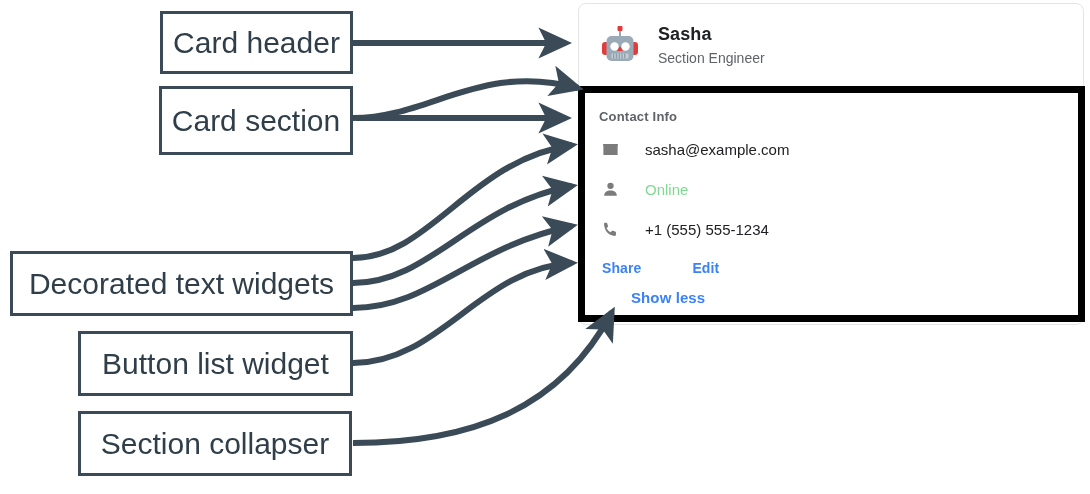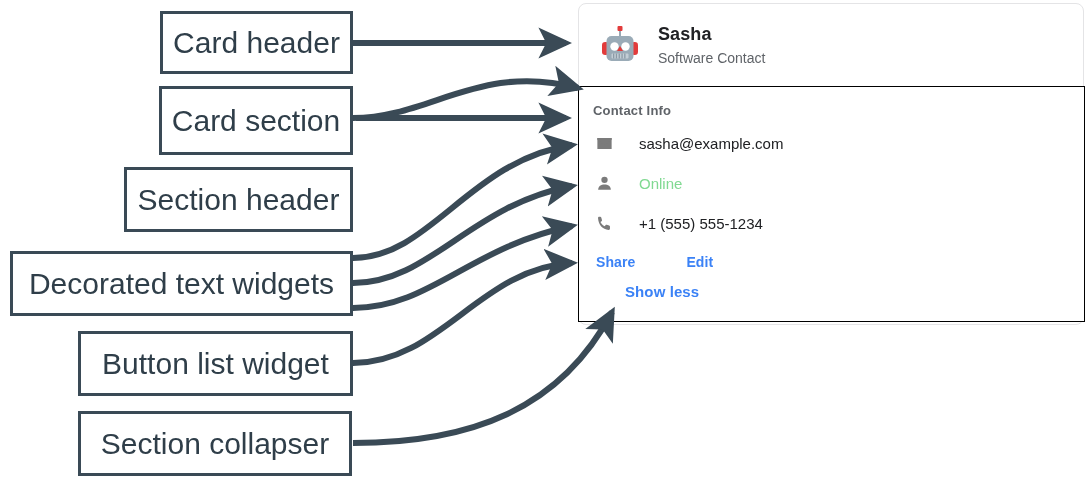--- a/index.html
+++ b/index.html
@@ -96,21 +96,21 @@
   }
 
   
   #card-section {
     position: absolute;
     left: 578px;
     top: 86px;
     width: 507px;
     height: 236px;
     box-sizing: border-box;
-    border: 1px solid #000000;
+    border: 7px solid #000000;
     background: #ffffff;
     z-index: 3;
   }
   .section-inner {
     position: absolute;
     left: 0; top: 0; right: 0; bottom: 0;
     padding: 12px 0 0 14px;
   }
   .section-header {
     font-size: 13px;
@@ -214,23 +214,20 @@
   </svg>
 
   <div class="anno-box" style="left:160px; top:11px; width:193px; height:63px;">
     <span>Card header</span>
   </div>
 
   <div class="anno-box" style="left:159px; top:86px; width:194px; height:69px;">
     <span>Card section</span>
   </div>
 
-  <div class="anno-box" style="left:124px; top:167px; width:229px; height:65px;">
-    <span>Section header</span>
-  </div>
 
   <div class="anno-box" style="left:10px; top:251px; width:343px; height:65px;">
     <span>Decorated text widgets</span>
   </div>
 
   <div class="anno-box" style="left:78px; top:331px; width:275px; height:65px;">
     <span>Button list widget</span>
   </div>
 
   <div class="anno-box" style="left:78px; top:411px; width:274px; height:65px;">
@@ -261,21 +258,21 @@
             <rect x="15" y="29.5" width="1.3" height="5"></rect>
             <rect x="17.8" y="29.5" width="1.3" height="5"></rect>
             <rect x="20.6" y="29.5" width="1.3" height="5"></rect>
             <rect x="23.4" y="29.5" width="1.3" height="5"></rect>
             <rect x="26.2" y="29.5" width="1.3" height="5"></rect>
           </g>
         </svg>
       </span>
       <span class="header-text">
         <span class="header-title">Sasha</span>
-        <span class="header-subtitle">Software Contact</span>
+        <span class="header-subtitle">Section Engineer</span>
       </span>
     </div>
 
   </div>
 
   <div id="card-section">
     <div class="section-inner">
 
       <div class="section-header">Contact Info</div>
 

